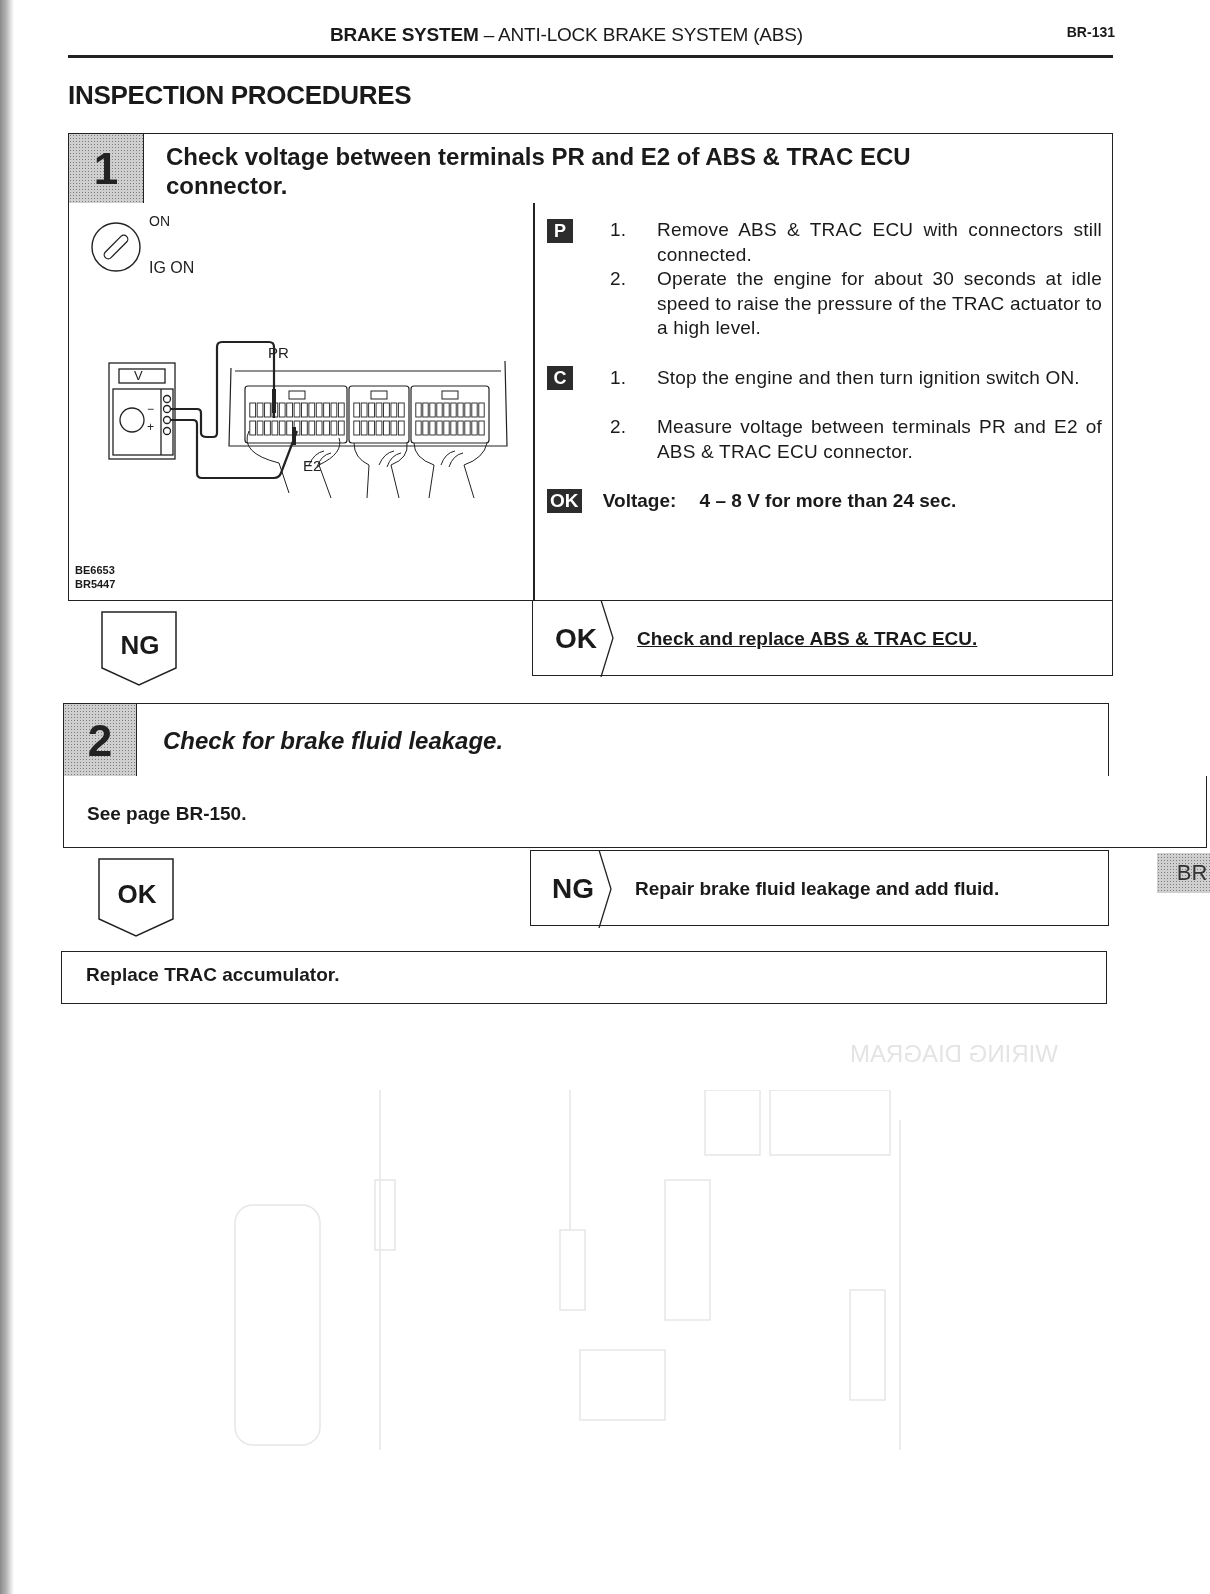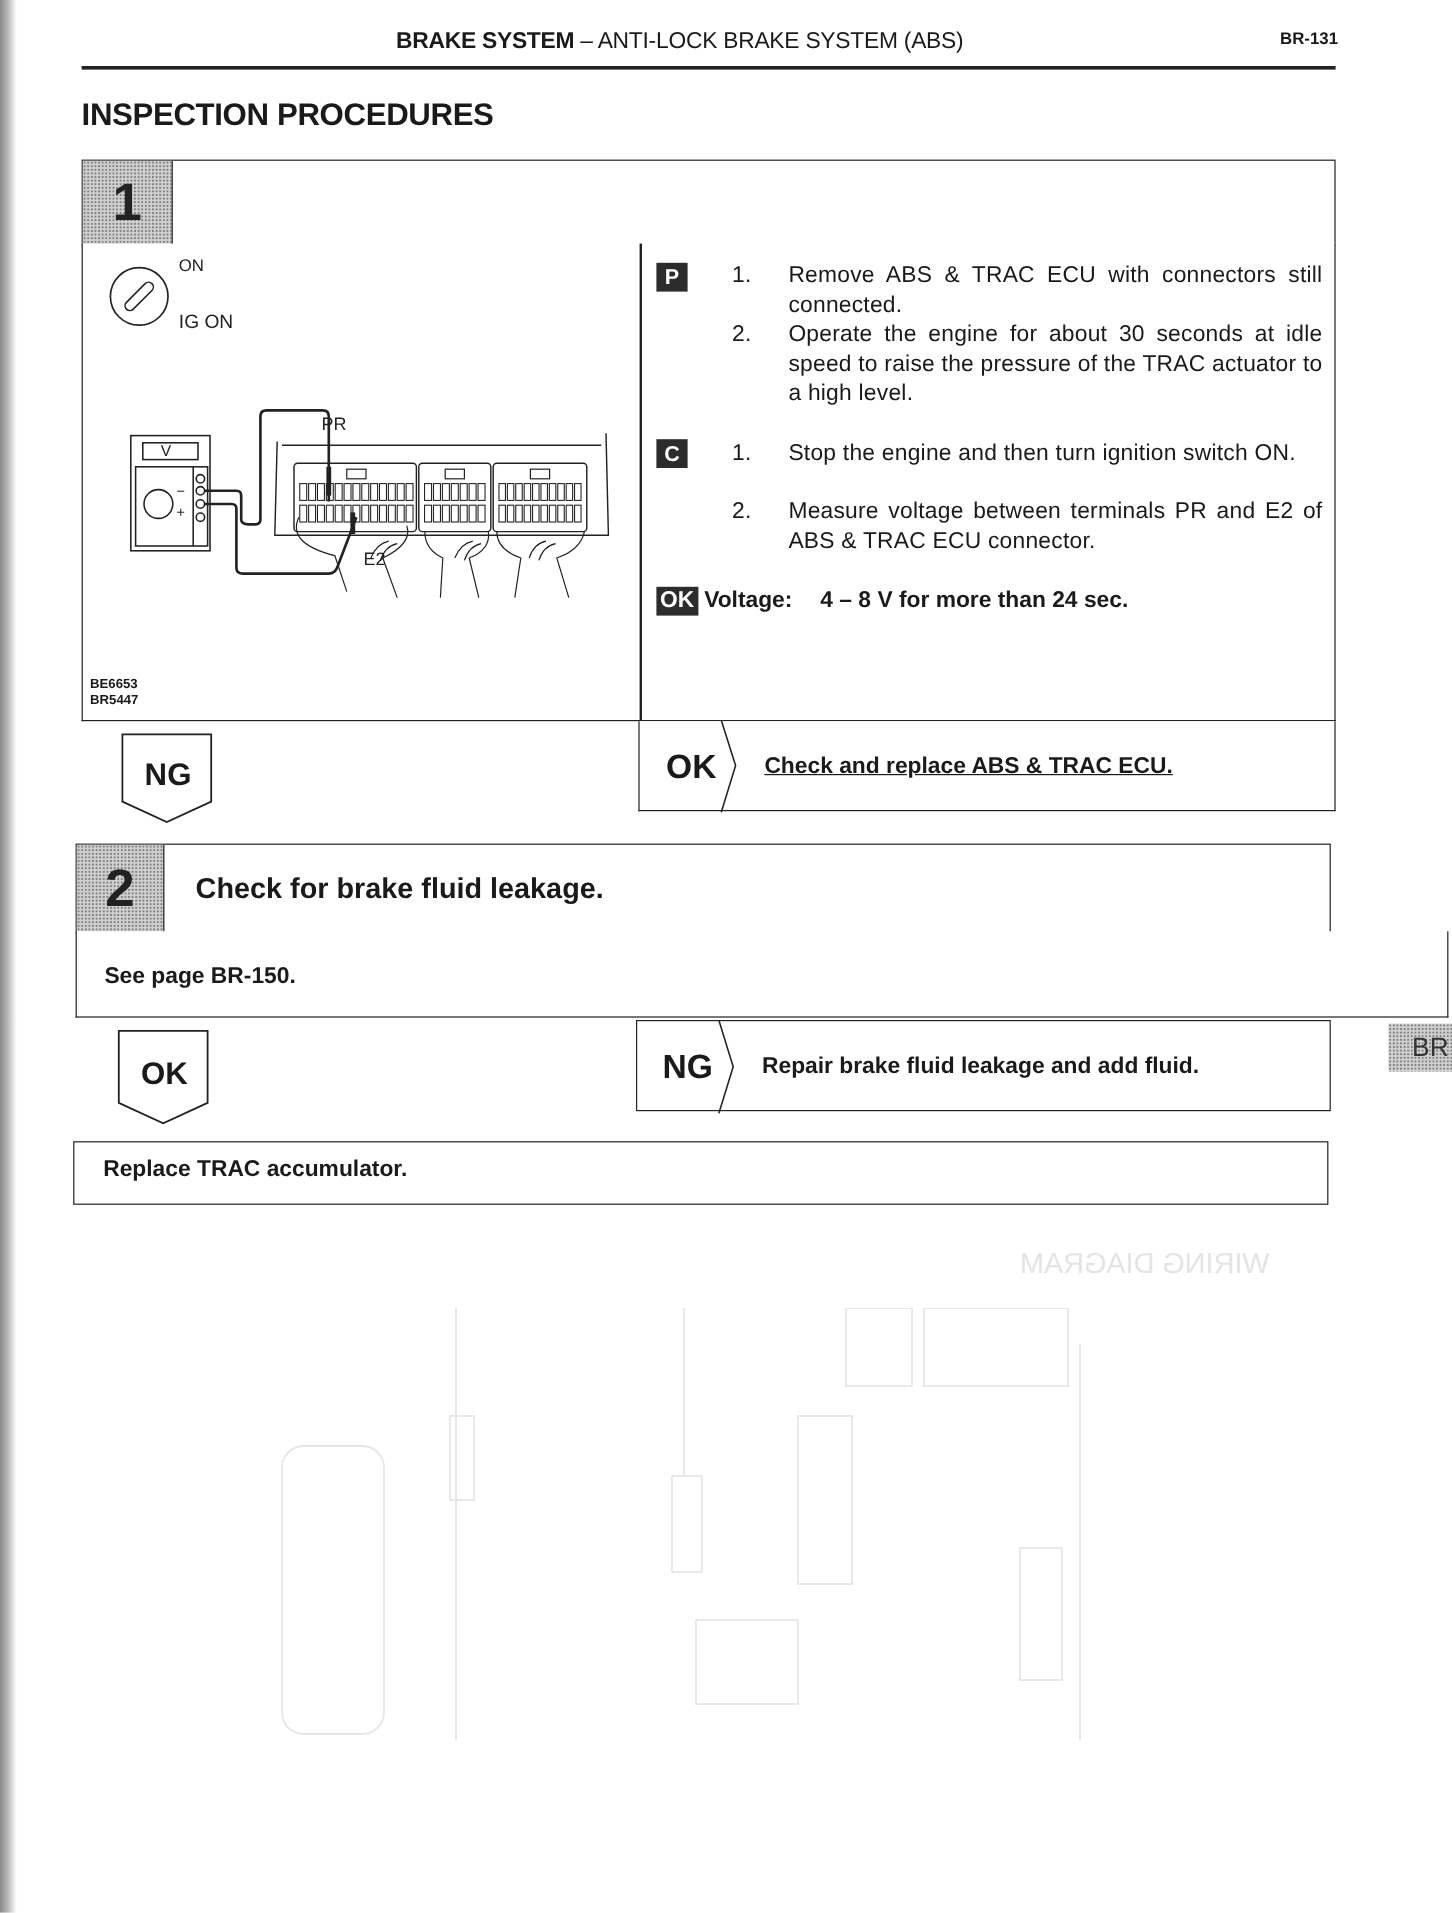--- a/index.html
+++ b/index.html
@@ -85,20 +85,21 @@
 <div class="header-title">
   <b>BRAKE SYSTEM</b><span> – ANTI-LOCK BRAKE SYSTEM (ABS)</span>
 </div>
 <div class="page-num">BR-131</div>
 <div class="header-rule"></div>
 
 <div class="section-title">INSPECTION PROCEDURES</div>
 
 <div class="box" style="left:68px;top:133px;width:1045px;height:72px;">
   <div class="step-num dots">1</div>
+  <div class="step-title" style="width:850px;">Check voltage between terminals PR and E2 of ABS &amp; TRAC ECU connector.</div>
 </div>
 
 <div class="box" style="left:68px;top:203px;width:1045px;height:398px;border-top:none;">
   <div style="position:absolute;left:464px;top:0;bottom:0;width:1.5px;background:#222;"></div>
 
   <svg style="position:absolute;left:0;top:0;" width="464" height="396">
 
     <g>
       <circle cx="47" cy="44" r="24" fill="none" stroke="#222" stroke-width="1.4"></circle>
       <rect x="32" y="40" width="30" height="8" rx="4" fill="none" stroke="#222" stroke-width="1.3" transform="rotate(-45 47 44)"></rect>
@@ -241,41 +242,41 @@
     <span class="num">1.</span>
     <span class="txt">Stop the engine and then turn ignition switch ON.</span>
   </div>
   <div class="proc" style="left:541px;top:212px;">
     <span class="num">2.</span>
     <span class="txt">Measure voltage between terminals PR and E2 of ABS &amp; TRAC ECU connector.</span>
   </div>
 
   <div style="position:absolute;left:478px;top:286px;font-size:19px;font-weight:bold;">
     <span class="tag" style="padding:0 3px;font-size:19px;">OK</span>
-    <span style="">Voltage:</span>
+    <span style="margin-left:16px;">Voltage:</span>
     <span style="margin-left:18px;">4 – 8 V for more than 24 sec.</span>
   </div>
 </div>
 
 <svg class="arrow-down" style="left:100px;top:610px;" width="80" height="78">
   <path d="M2 2 H76 V58 L39 75 L2 58 Z" fill="#fff" stroke="#222" stroke-width="1.5"></path>
 </svg>
 <div style="position:absolute;left:102px;top:630px;width:76px;text-align:center;font-size:26px;font-weight:bold;">NG</div>
 
 <div class="box" style="left:532px;top:601px;width:581px;height:75px;border-top:none;">
   <svg style="position:absolute;left:66px;top:-1px;" width="20" height="77">
     <path d="M2 0 L14 38 L2 77" fill="none" stroke="#222" stroke-width="1.3"></path>
   </svg>
   <div class="result-label" style="position:absolute;left:22px;top:22px;">OK</div>
   <div class="result-text" style="position:absolute;left:104px;top:27px;text-decoration:underline;">Check and replace ABS &amp; TRAC ECU.</div>
 </div>
 
 <div class="box" style="left:63px;top:703px;width:1046px;height:75px;">
   <div class="step-num dots" style="width:72px;">2</div>
-  <div class="step-title" style="left:99px;top:22px;">Check for brake fluid leakage.</div>
+  <div class="step-title" style="left:99px;top:22px;font-style:italic;">Check for brake fluid leakage.</div>
 </div>
 <div class="box" style="left:63px;top:776px;width:1144px;height:72px;border-top:none;">
   <div style="position:absolute;left:23px;top:27px;font-size:19px;font-weight:bold;">See page BR-150.</div>
 </div>
 
 <svg class="arrow-down" style="left:97px;top:857px;" width="80" height="82">
   <path d="M2 2 H76 V62 L39 79 L2 62 Z" fill="#fff" stroke="#222" stroke-width="1.5"></path>
 </svg>
 <div style="position:absolute;left:99px;top:879px;width:76px;text-align:center;font-size:26px;font-weight:bold;">OK</div>
 

